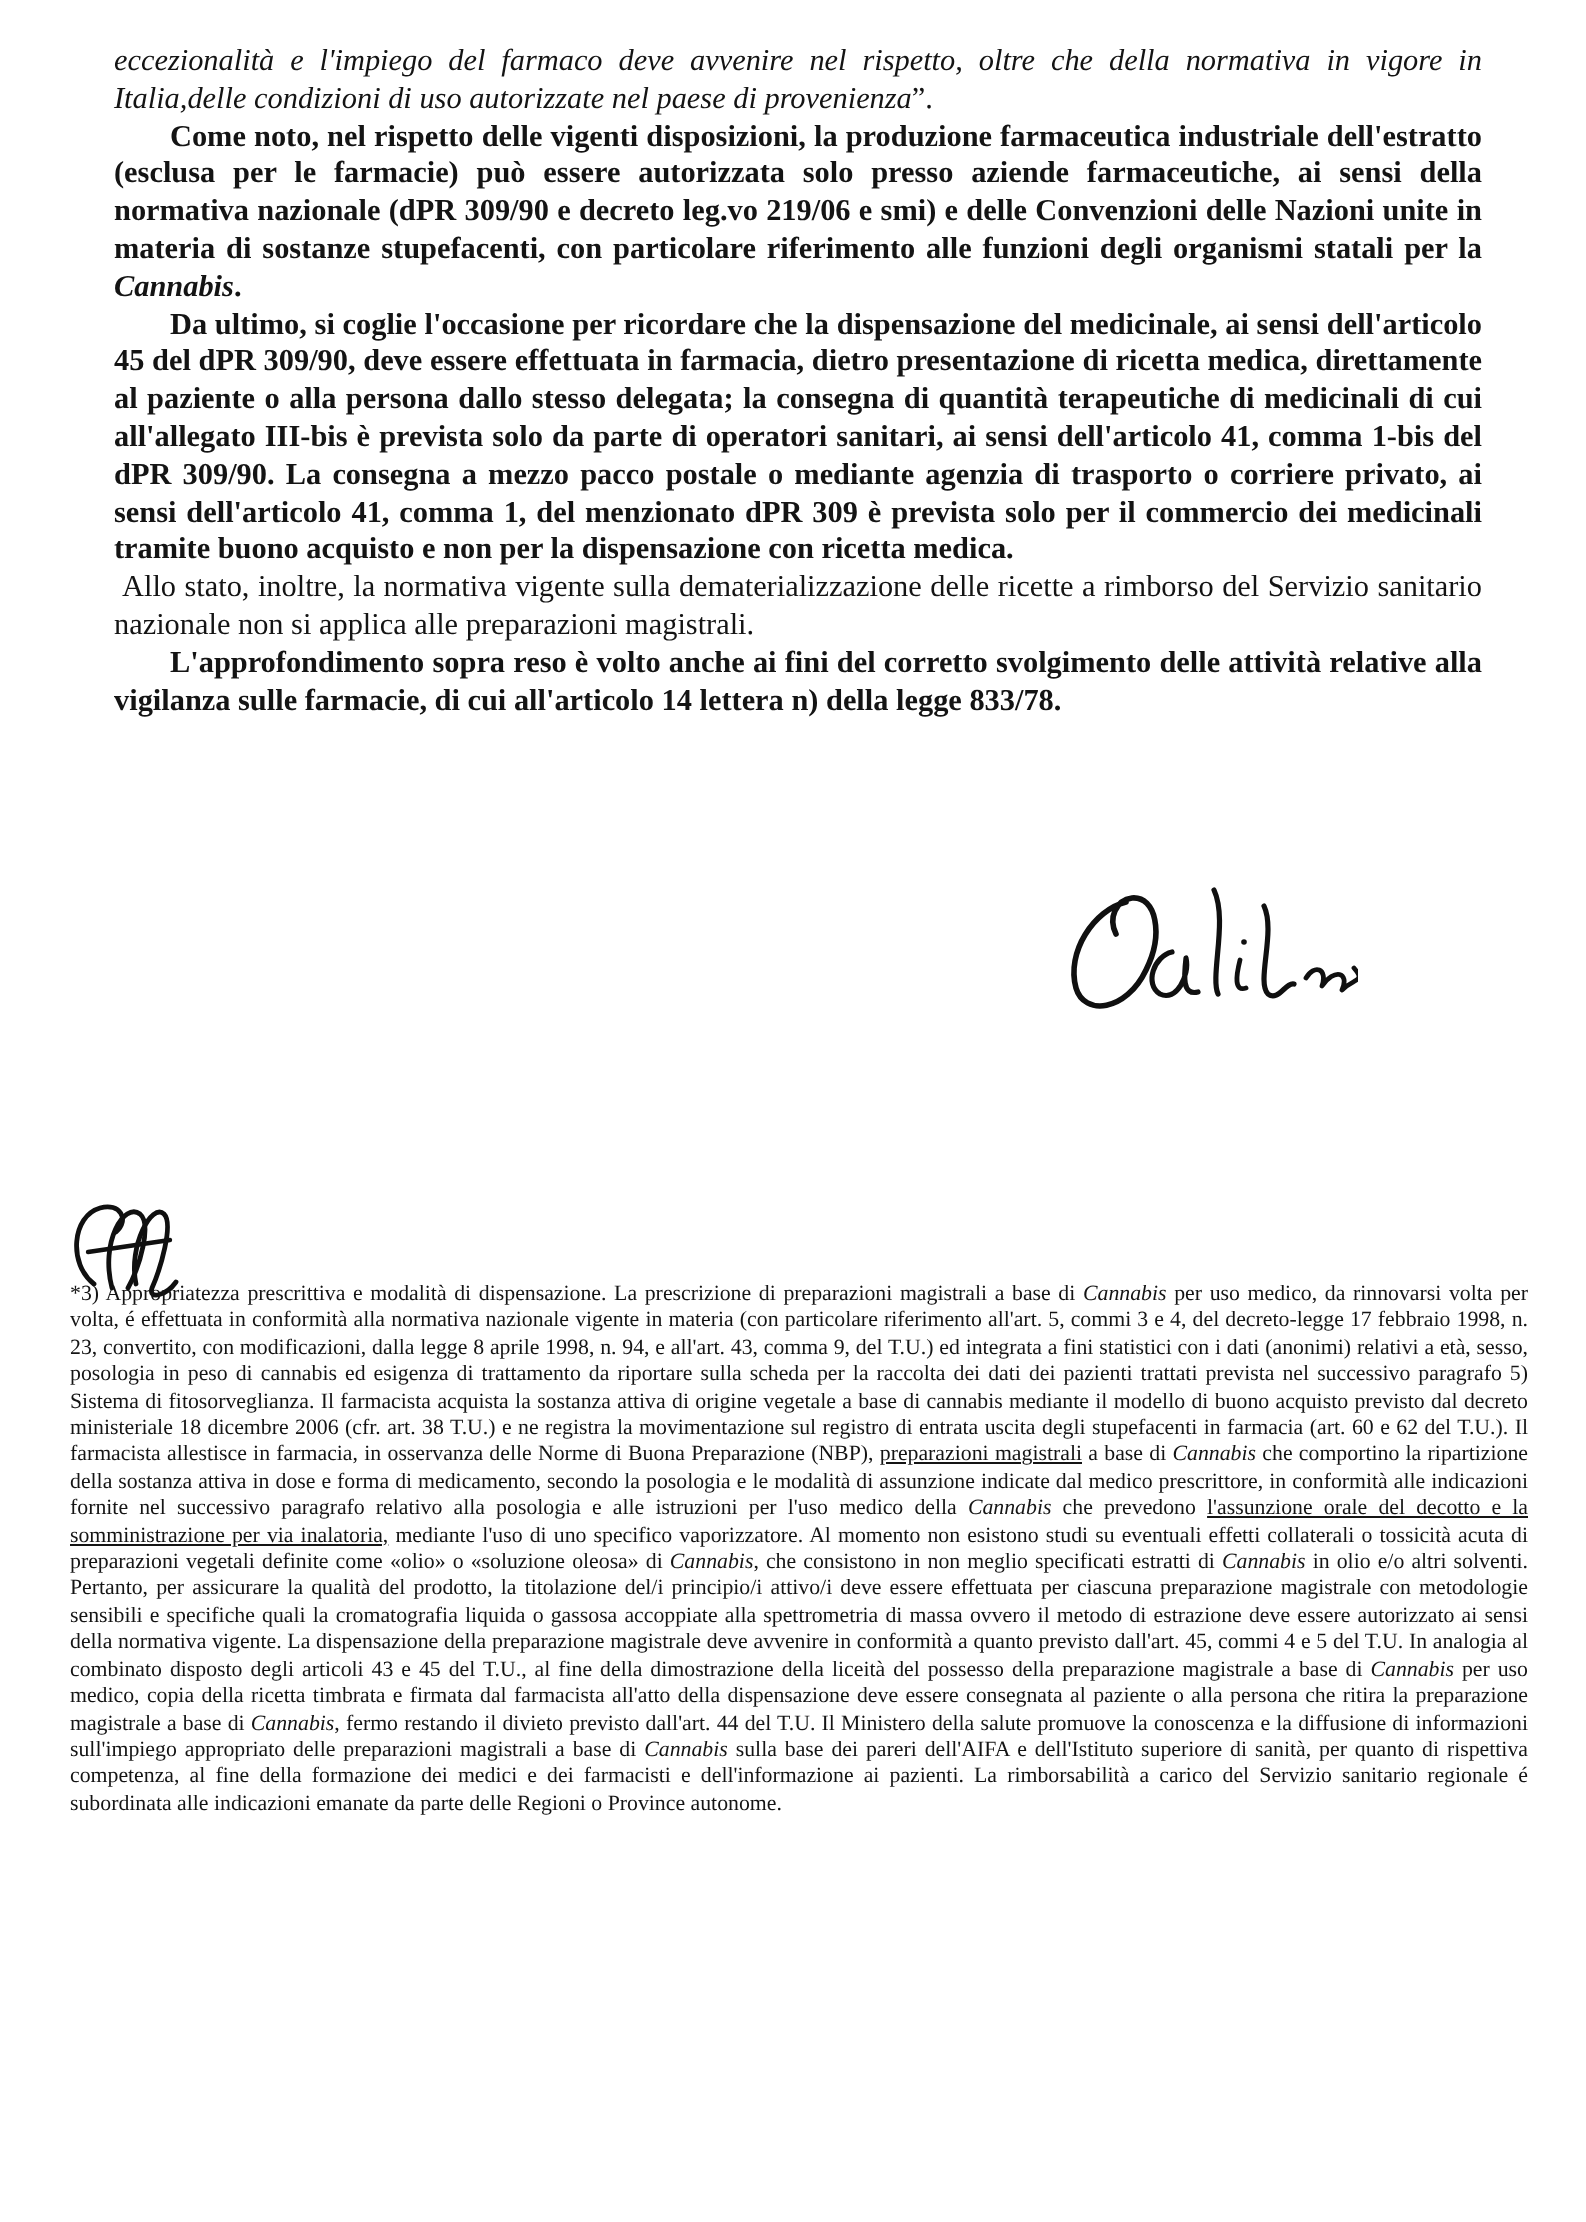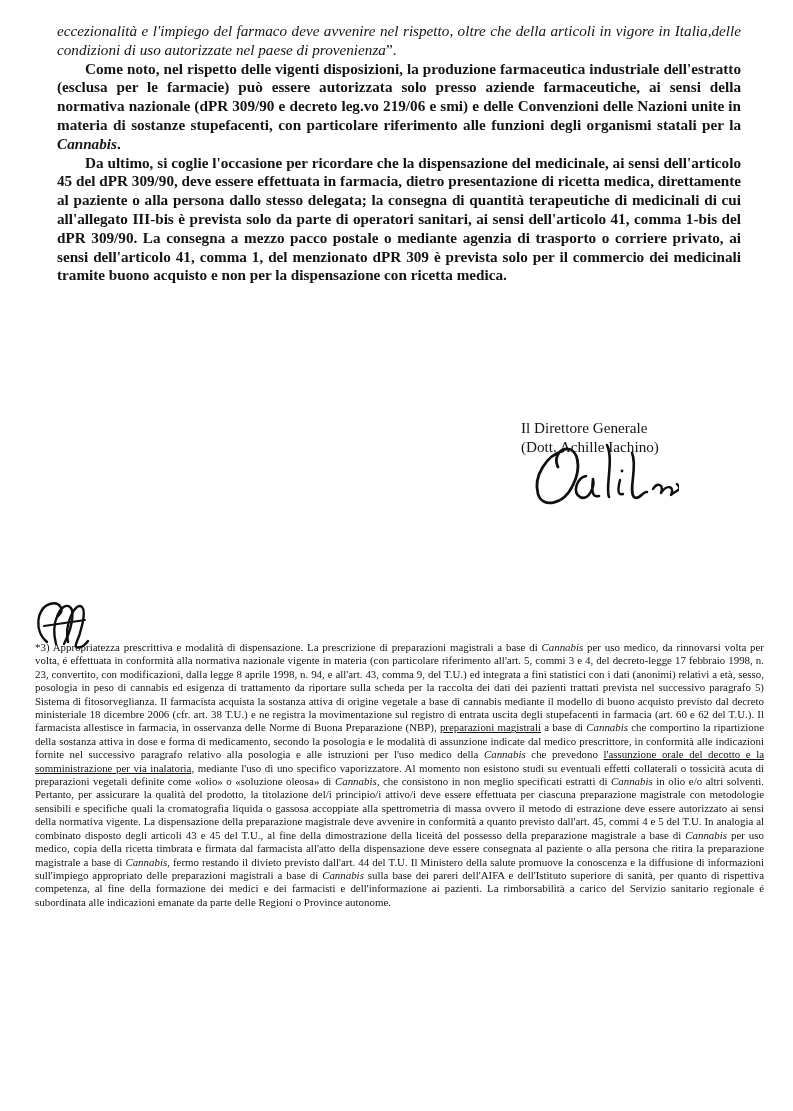--- a/index.html
+++ b/index.html
@@ -50,29 +50,27 @@
     text-align:justify;
   }
   .footnote p{margin:0;}
 </style>
 </head>
 <body>
 
 <div class="page">
 
   <div class="main-text">
-    <p><span class="it">eccezionalità e l'impiego del farmaco deve avvenire nel rispetto, oltre che della articoli in vigore in Italia,delle condizioni di uso autorizzate nel paese di provenienza</span><span>”.</span></p>
+    <p><span class="it">eccezionalità e l'impiego del farmaco deve avvenire nel rispetto, oltre che della normativa in vigore in Italia,delle condizioni di uso autorizzate nel paese di provenienza</span><span>”.</span></p>
     <p class="indent"><span>Come noto, nel rispetto delle vigenti disposizioni, la produzione farmaceutica industriale dell'estratto (esclusa per le farmacie) può essere autorizzata solo presso aziende farmaceutiche, ai sensi della normativa nazionale (dPR 309/90 e decreto leg.vo 219/06 e smi) e delle Convenzioni delle Nazioni unite in materia di sostanze stupefacenti, con particolare riferimento alle funzioni degli organismi statali per la </span><span class="it">Cannabis</span><span>.</span></p>
     <p class="indent"><span>Da ultimo, si coglie l'occasione per ricordare che la dispensazione del medicinale, ai sensi dell'articolo 45 del dPR 309/90, deve essere effettuata in farmacia, dietro presentazione di ricetta medica, direttamente al paziente o alla persona dallo stesso delegata; la consegna di quantità terapeutiche di medicinali di cui all'allegato III-bis è prevista solo da parte di operatori sanitari, ai sensi dell'articolo 41, comma 1-bis del dPR 309/90. La consegna a mezzo pacco postale o mediante agenzia di trasporto o corriere privato, ai sensi dell'articolo 41, comma 1, del menzionato dPR 309 è prevista solo per il commercio dei medicinali tramite buono acquisto e non per la dispensazione con ricetta medica.</span></p>
+    <p class="indent-tiny"><span>Allo stato, inoltre, la normativa vigente sulla dematerializzazione delle ricette a rimborso del Servizio sanitario nazionale non si applica alle preparazioni magistrali.</span></p>
+    <p class="indent"><span>L'approfondimento sopra reso è volto anche ai fini del corretto svolgimento delle attività relative alla vigilanza sulle farmacie, di cui all'articolo 14 lettera n) della legge 833/78.</span></p>
   </div>
 
-  <div class="sig-block">
-    <div>Il Direttore Generale</div>
-    <div>(Dott. Achille Iachino)</div>
-  </div>
 
   <svg class="sig-svg" viewBox="0 0 152 72" aria-hidden="true">
     <path class="sig-stroke" stroke-width="2.8" d="M 36 11 C 20 15, 6 36, 11 54 C 15 68, 36 66, 46 45 C 55 27, 51 8, 39 9 C 31 10, 27 19, 31 27"></path>
     <path class="sig-stroke" stroke-width="2.6" d="M 59 36 C 50 38, 45 52, 53 57 C 61 61, 68 48, 66 39 C 65 48, 64 58, 72 56"></path>
     <path class="sig-stroke" stroke-width="2.6" d="M 80 5 C 87 20, 78 48, 82 57"></path>
     <path class="sig-stroke" stroke-width="2.4" d="M 93 40 C 91 48, 90 56, 96 54"></path>
     <circle cx="95" cy="31" r="1.4" fill="#101010"></circle>
     <path class="sig-stroke" stroke-width="2.6" d="M 105 13 C 111 26, 101 51, 107 57 C 112 61, 116 51, 120 52"></path>
     <path class="sig-stroke" stroke-width="2.4" d="M 126 49 C 130 42, 137 44, 134 53 C 140 44, 148 46, 144 55 C 150 49, 156 51, 150 44"></path>
   </svg>

